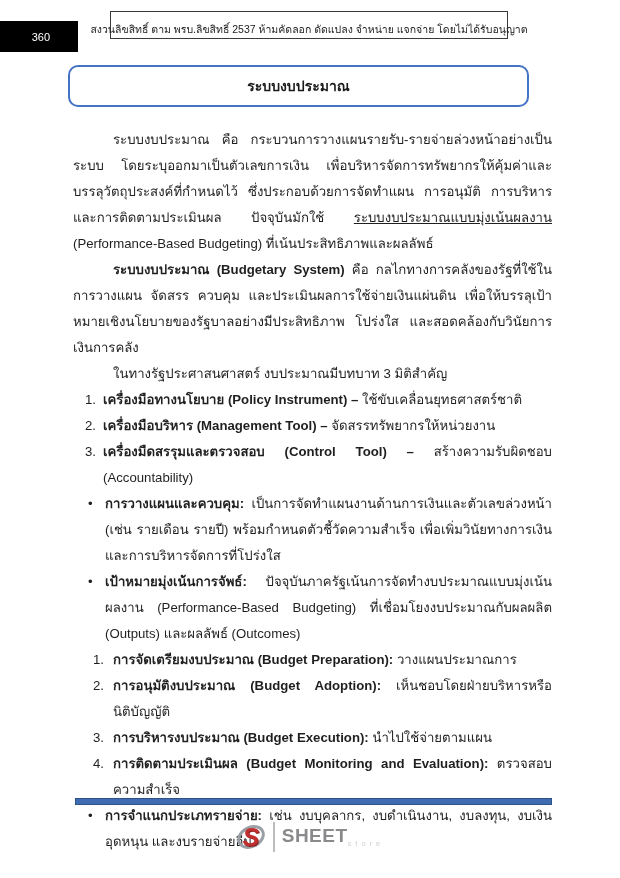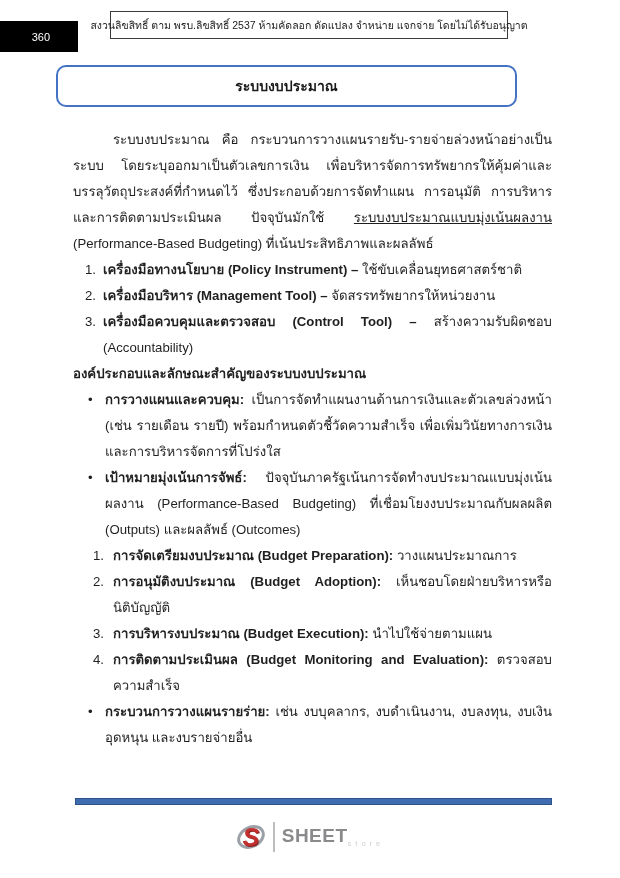--- a/index.html
+++ b/index.html
@@ -17,29 +17,29 @@
   .pageno-box{
     left:0;top:21px;width:78px;height:31px;
     background:#000;color:#fff;
     display:flex;align-items:center;justify-content:flex-end;
     padding-right:28px;box-sizing:border-box;
     font-size:11px;
   }
   .copyright-box{
     left:110px;top:11px;width:398px;height:28px;
     border:1.5px solid #3a3a3a;
-    display:flex;align-items:center;justify-content:center;
+    display:flex;align-items:flex-end;justify-content:center;
     font-size:10.5px;color:#222;
     box-sizing:border-box;
     white-space:nowrap;
   }
 
   
   .title-box{
-    left:56px;top:65px;width:461px;height:42px;
+    left:68px;top:65px;width:461px;height:42px;
     border:2.5px solid #4472c4;border-radius:10px;
     display:flex;align-items:center;justify-content:center;
     font-size:14px;font-weight:700;color:#1a1a1a;
     box-sizing:border-box;
   }
 
   
   .doc-body{
     left:73px;top:127px;width:479px;
     font-size:13.2px;line-height:26px;
@@ -92,33 +92,34 @@
 </div>
 
 <div class="abs title-box">
   <span>ระบบงบประมาณ</span>
 </div>
 
 <div class="abs doc-body">
 
   <p class="indent"><span>ระบบงบประมาณ คือ กระบวนการวางแผนรายรับ-รายจ่ายล่วงหน้าอย่างเป็นระบบ โดยระบุออกมาเป็นตัวเลขการเงิน เพื่อบริหารจัดการทรัพยากรให้คุ้มค่าและบรรลุวัตถุประสงค์ที่กำหนดไว้ ซึ่งประกอบด้วยการจัดทำแผน การอนุมัติ การบริหาร และการติดตามประเมินผล ปัจจุบันมักใช้ </span><span class="u">ระบบงบประมาณแบบมุ่งเน้นผลงาน</span><span> (Performance-Based Budgeting) ที่เน้นประสิทธิภาพและผลลัพธ์</span></p>
 
+  <p class="indent"><span class="b">ระบบงบประมาณ (Budgetary System)</span><span> คือ กลไกทางการคลังของรัฐที่ใช้ในการวางแผน จัดสรร ควบคุม และประเมินผลการใช้จ่ายเงินแผ่นดิน เพื่อให้บรรลุเป้าหมายเชิงนโยบายของรัฐบาลอย่างมีประสิทธิภาพ โปร่งใส และสอดคล้องกับวินัยการเงินการคลัง</span></p>
 
+  <p class="indent"><span>ในทางรัฐประศาสนศาสตร์ งบประมาณมีบทบาท 3 มิติสำคัญ</span></p>
 
   <div class="li olA">
     <span class="num">1.</span><span class="b">เครื่องมือทางนโยบาย (Policy Instrument) –</span><span> ใช้ขับเคลื่อนยุทธศาสตร์ชาติ</span>
   </div>
   <div class="li olA">
     <span class="num">2.</span><span class="b">เครื่องมือบริหาร (Management Tool) –</span><span> จัดสรรทรัพยากรให้หน่วยงาน</span>
   </div>
   <div class="li olA">
-    <span class="num">3.</span><span class="b">เครื่องมือควบคุมและตรวจสอบ (Control Tool) –</span><span> สร้างความรับผิดชอบ (Accountability)</span>
+    <span class="num">3.</span><span class="b">เครื่องมืดสรรุมและตรวจสอบ (Control Tool) –</span><span> สร้างความรับผิดชอบ (Accountability)</span>
   </div>
 
-  <p class="b"><span>องค์ประกอบและลักษณะสำคัญของระบบงบประมาณ</span></p>
 
   <div class="li ulB">
     <span class="num">•</span><span class="b">การวางแผนและควบคุม:</span><span> เป็นการจัดทำแผนงานด้านการเงินและตัวเลขล่วงหน้า (เช่น รายเดือน รายปี) พร้อมกำหนดตัวชี้วัดความสำเร็จ เพื่อเพิ่มวินัยทางการเงินและการบริหารจัดการที่โปร่งใส</span>
   </div>
   <div class="li ulB">
     <span class="num">•</span><span class="b">เป้าหมายมุ่งเน้นการจัพธ์:</span><span> ปัจจุบันภาครัฐเน้นการจัดทำงบประมาณแบบมุ่งเน้นผลงาน (Performance-Based Budgeting) ที่เชื่อมโยงงบประมาณกับผลผลิต (Outputs) และผลลัพธ์ (Outcomes)</span>
   </div>
 
 
   <div class="li olC">
@@ -128,21 +129,21 @@
     <span class="num">2.</span><span class="b">การอนุมัติงบประมาณ (Budget Adoption):</span><span> เห็นชอบโดยฝ่ายบริหารหรือนิติบัญญัติ</span>
   </div>
   <div class="li olC">
     <span class="num">3.</span><span class="b">การบริหารงบประมาณ (Budget Execution):</span><span> นำไปใช้จ่ายตามแผน</span>
   </div>
   <div class="li olC">
     <span class="num">4.</span><span class="b">การติดตามประเมินผล (Budget Monitoring and Evaluation):</span><span> ตรวจสอบความสำเร็จ</span>
   </div>
 
   <div class="li ulB">
-    <span class="num">•</span><span class="b">กระบวนการวางแผนรายร่าย:</span><span> เช่น งบบุคลากร, งบดำเนินงาน, งบลงทุน, งบเงินอุดหนุน และงบรายจ่ายอื่น</span>
+    <span class="num">•</span><span class="b">การจำแนกประเภทรายจ่าย:</span><span> เช่น งบบุคลากร, งบดำเนินงาน, งบลงทุน, งบเงินอุดหนุน และงบรายจ่ายอื่น</span>
   </div>
 
 </div>
 
 <div class="abs footer-bar"></div>
 
 <div class="abs logo">
   <div class="logo-icon">
     <svg width="30" height="32" viewBox="0 0 30 32">
       <ellipse cx="15" cy="16" rx="13" ry="9.5" fill="none" stroke="#9aa0a6" stroke-width="3" transform="rotate(-28 15 16)"></ellipse>

